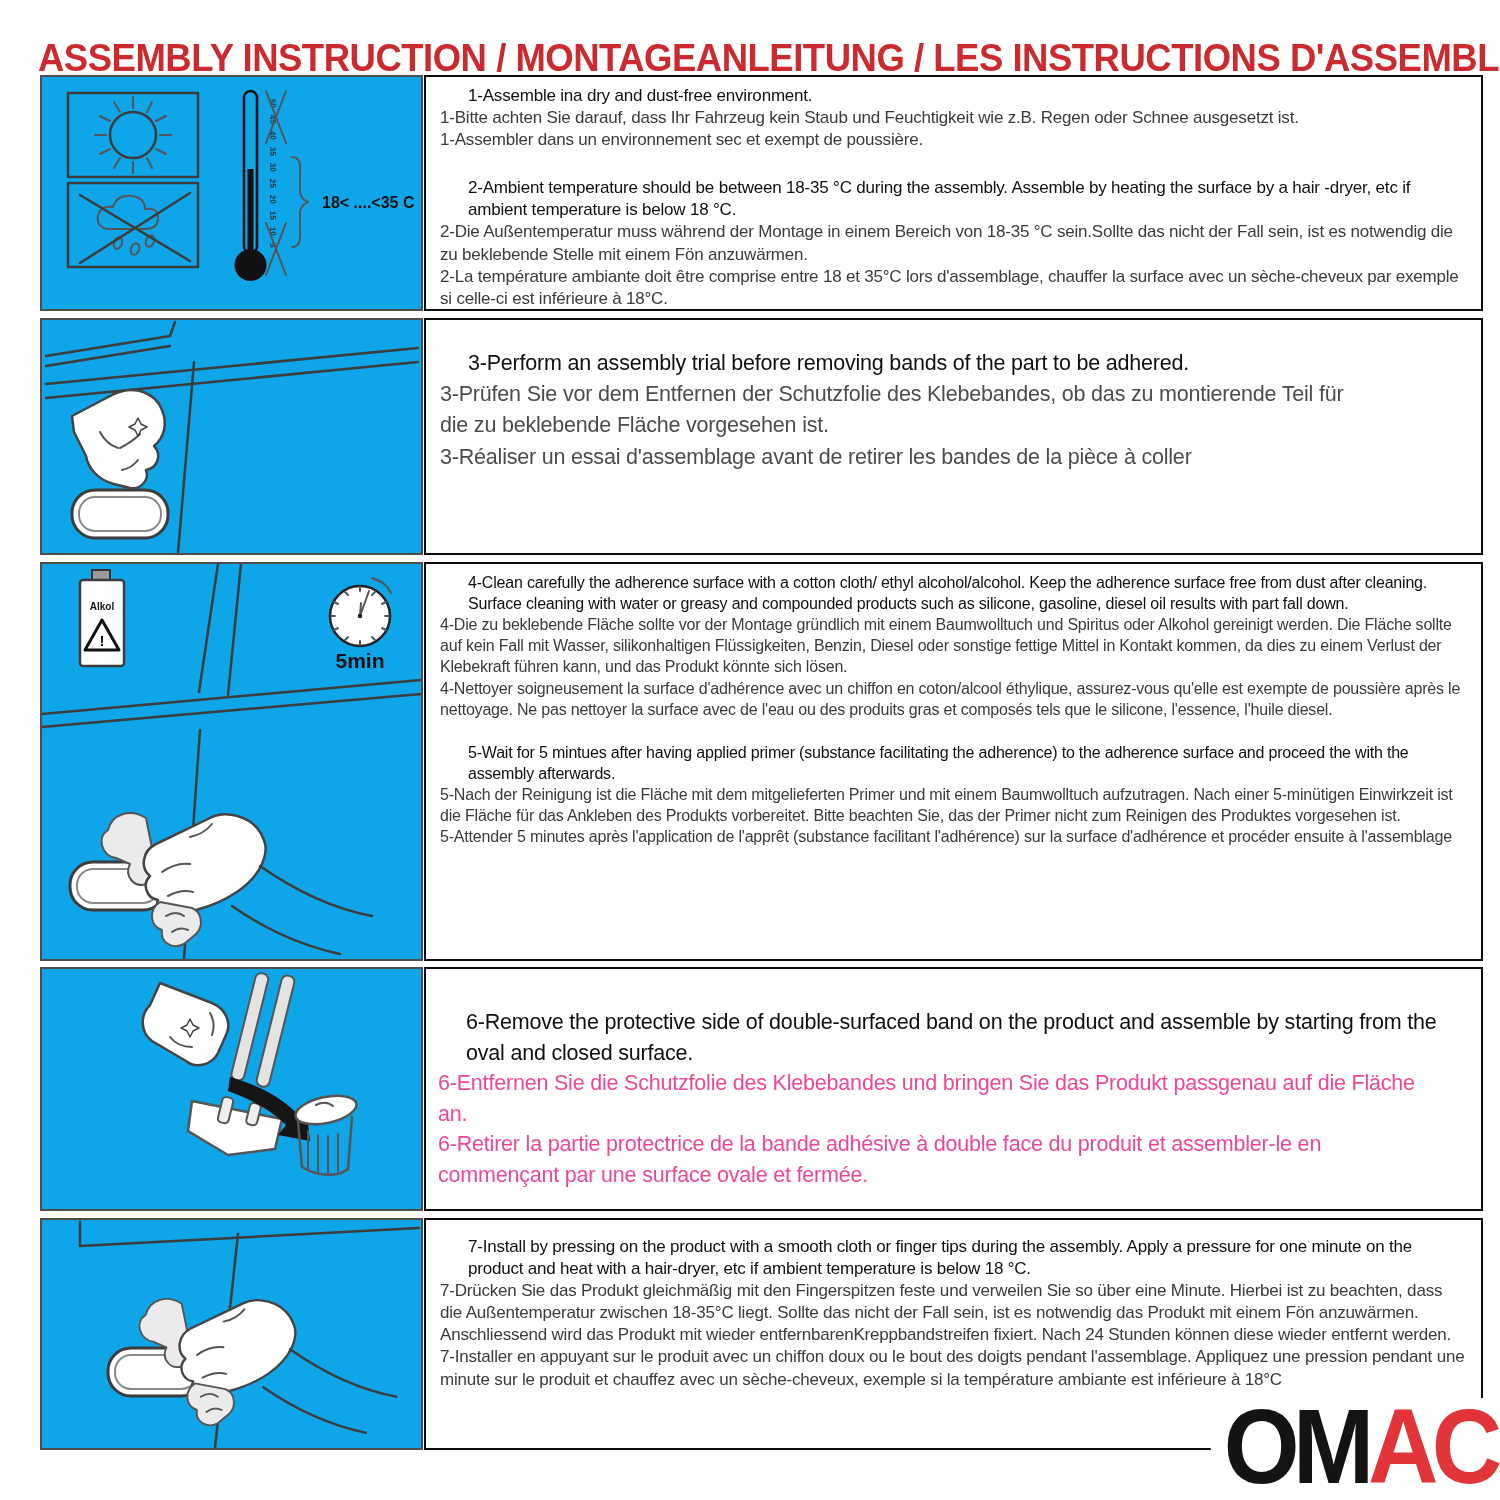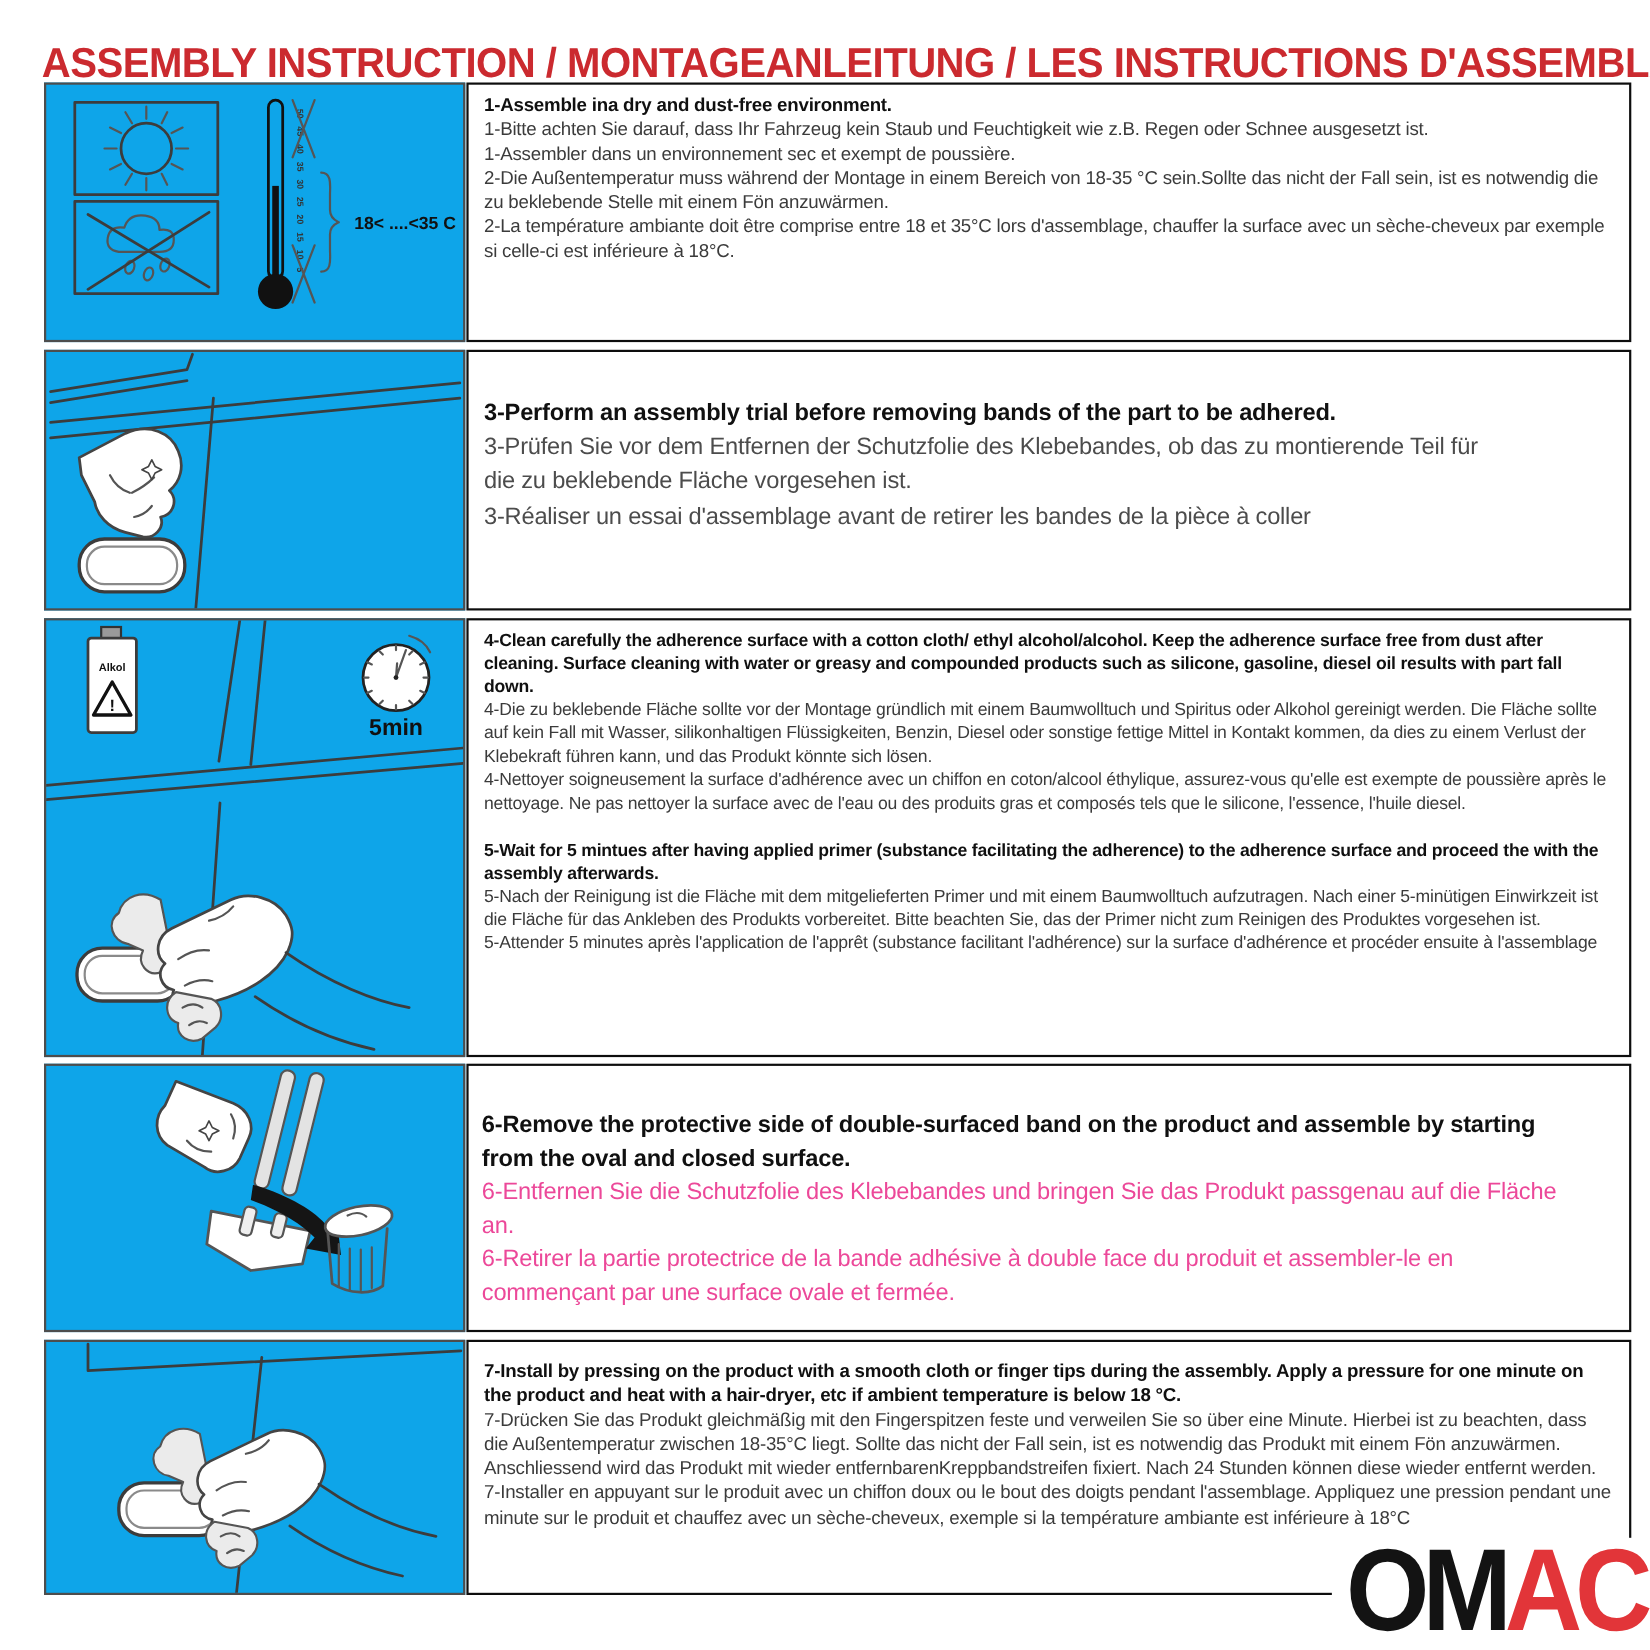--- a/index.html
+++ b/index.html
@@ -2,29 +2,29 @@
 <html><head>
 <meta charset="utf-8">
 <style>
   html,body{margin:0;padding:0;background:#fff;}
   body{width:1500px;height:1500px;position:relative;font-family:"Liberation Sans","DejaVu Sans",sans-serif;color:#222;overflow:hidden;}
   .title{position:absolute;left:38px;top:12px;font-size:38px;font-weight:bold;color:#cb2a2f;letter-spacing:-0.5px;transform:scaleX(0.96);transform-origin:left center;white-space:nowrap;}
   .imgbox{position:absolute;left:40px;width:383px;border:2px solid #4d4d4d;background:#0ea5e9;box-sizing:border-box;}
   .txtbox{position:absolute;left:424px;width:1059px;border:2px solid #0d0d0d;background:#fff;box-sizing:border-box;padding:8px 14px;}
   .imgbox svg{width:100%;height:100%;display:block;}
   p{margin:0;letter-spacing:-0.2px;}
-  .b{font-weight:bold;color:#101010;}
+  .b{font-weight:normal;color:#101010;margin-left:28px;}
   .s-sm p{font-size:16px;line-height:1.32;color:#3b3b3b;}
   .s-sm2 p{font-size:17px;line-height:1.3;color:#3b3b3b;}
   .s-lg p{font-size:21.5px;line-height:1.45;color:#4c4c4c;max-width:910px;}
   .s-md p{font-size:21.5px;line-height:1.42;color:#ec4899;max-width:995px;}
   .s-lg p.b,.s-md p.b,.s-sm p.b,.s-sm2 p.b{color:#101010;}
   .gap{margin-top:26px;}
   .gap-sm{margin-top:22px;}
-  .pt-row2{padding-top:40px;}
+  .pt-row2{padding-top:28px;}
   .pt-row4{padding-top:38px;padding-left:12px;}
   .pt-row5{padding-top:16px;}
   .logo{position:absolute;top:1398px;right:4px;background:#fff;padding-left:14px;height:96px;display:flex;align-items:center;z-index:5;
         font-weight:bold;font-size:106px;letter-spacing:-7px;line-height:0.85;transform:scaleX(0.92);transform-origin:right center;white-space:nowrap;}
   .logo .lk{color:#131313;}
   .logo .lr{color:#e23539;}
   .ln{stroke:#3c3c3c;stroke-width:2.5;fill:none;stroke-linecap:round;stroke-linejoin:round;}
   .ln2{stroke:#555;stroke-width:2;fill:none;stroke-linecap:round;stroke-linejoin:round;}
   .wh{fill:#fff;stroke:#444;stroke-width:2.5;stroke-linejoin:round;}
   .cl{fill:#ebebeb;stroke:#555;stroke-width:2;stroke-linejoin:round;}
@@ -88,20 +88,21 @@
       <path class="ln2" d="M224,146 L244,198 M244,146 L224,198"></path>
       <path class="ln2" d="M250,80 C260,80 258,92 258,100 L258,114 C258,122 264,124 266,125 C264,126 258,128 258,136 L258,150 C258,158 260,170 250,170"></path>
     </g>
     <text x="280" y="131" class="svgtxt" font-size="16" font-weight="bold">18&lt; ....&lt;35 C</text>
   </svg>
 </div>
 <div class="txtbox s-sm2" style="top:75px;height:236px;">
   <p class="b">1-Assemble ina dry and dust-free environment.</p>
   <p>1-Bitte achten Sie darauf, dass Ihr Fahrzeug kein Staub und Feuchtigkeit wie z.B. Regen oder Schnee ausgesetzt ist.</p>
   <p>1-Assembler dans un environnement sec et exempt de poussière.</p>
+  <p class="b gap">2-Ambient temperature should be between 18-35 °C  during the assembly. Assemble by heating the surface by a hair -dryer, etc if ambient temperature is below 18 °C.</p>
   <p>2-Die Außentemperatur muss während der Montage in einem Bereich von 18-35 °C  sein.Sollte das nicht der Fall sein, ist es notwendig die zu beklebende Stelle mit einem Fön anzuwärmen.</p>
   <p>2-La température ambiante doit être comprise entre 18 et 35°C lors d'assemblage, chauffer la surface avec un sèche-cheveux par exemple si celle-ci est inférieure à 18°C.</p>
 </div>
 
 <div class="imgbox" style="top:318px;height:237px;">
   <svg viewBox="0 0 379 233" preserveAspectRatio="none">
     <g>
       <path class="ln" d="M4,36 L128,16 M4,46 L128,26 M128,16 L133,2"></path>
       <path class="ln" d="M4,64 L376,28 M4,78 L376,42"></path>
       <path class="ln" d="M152,42 L136,233"></path>

